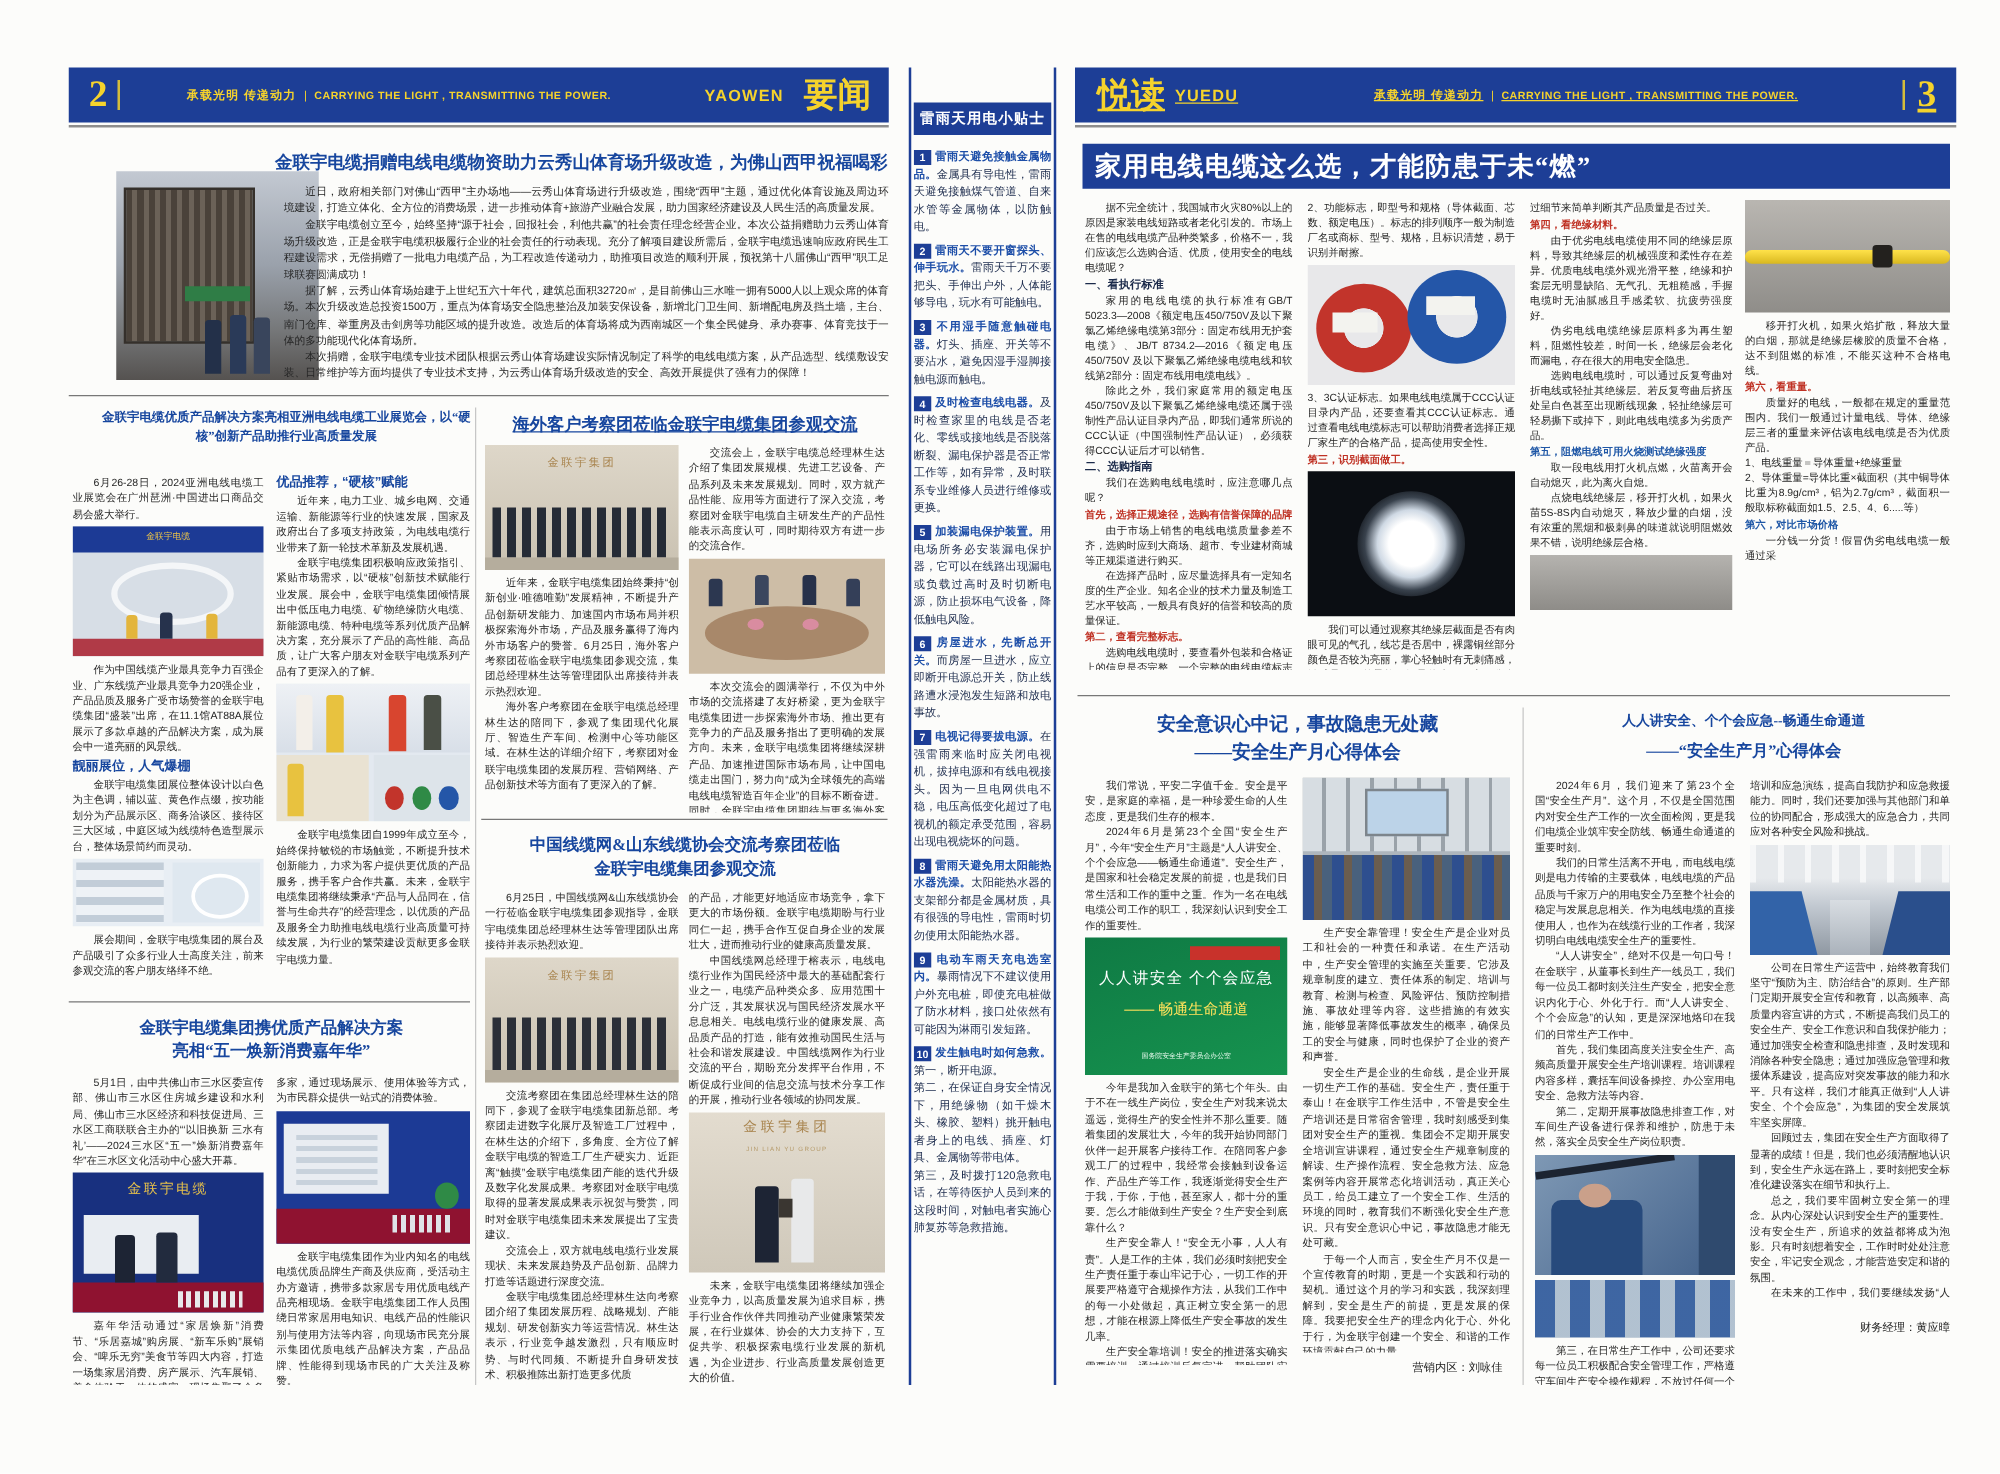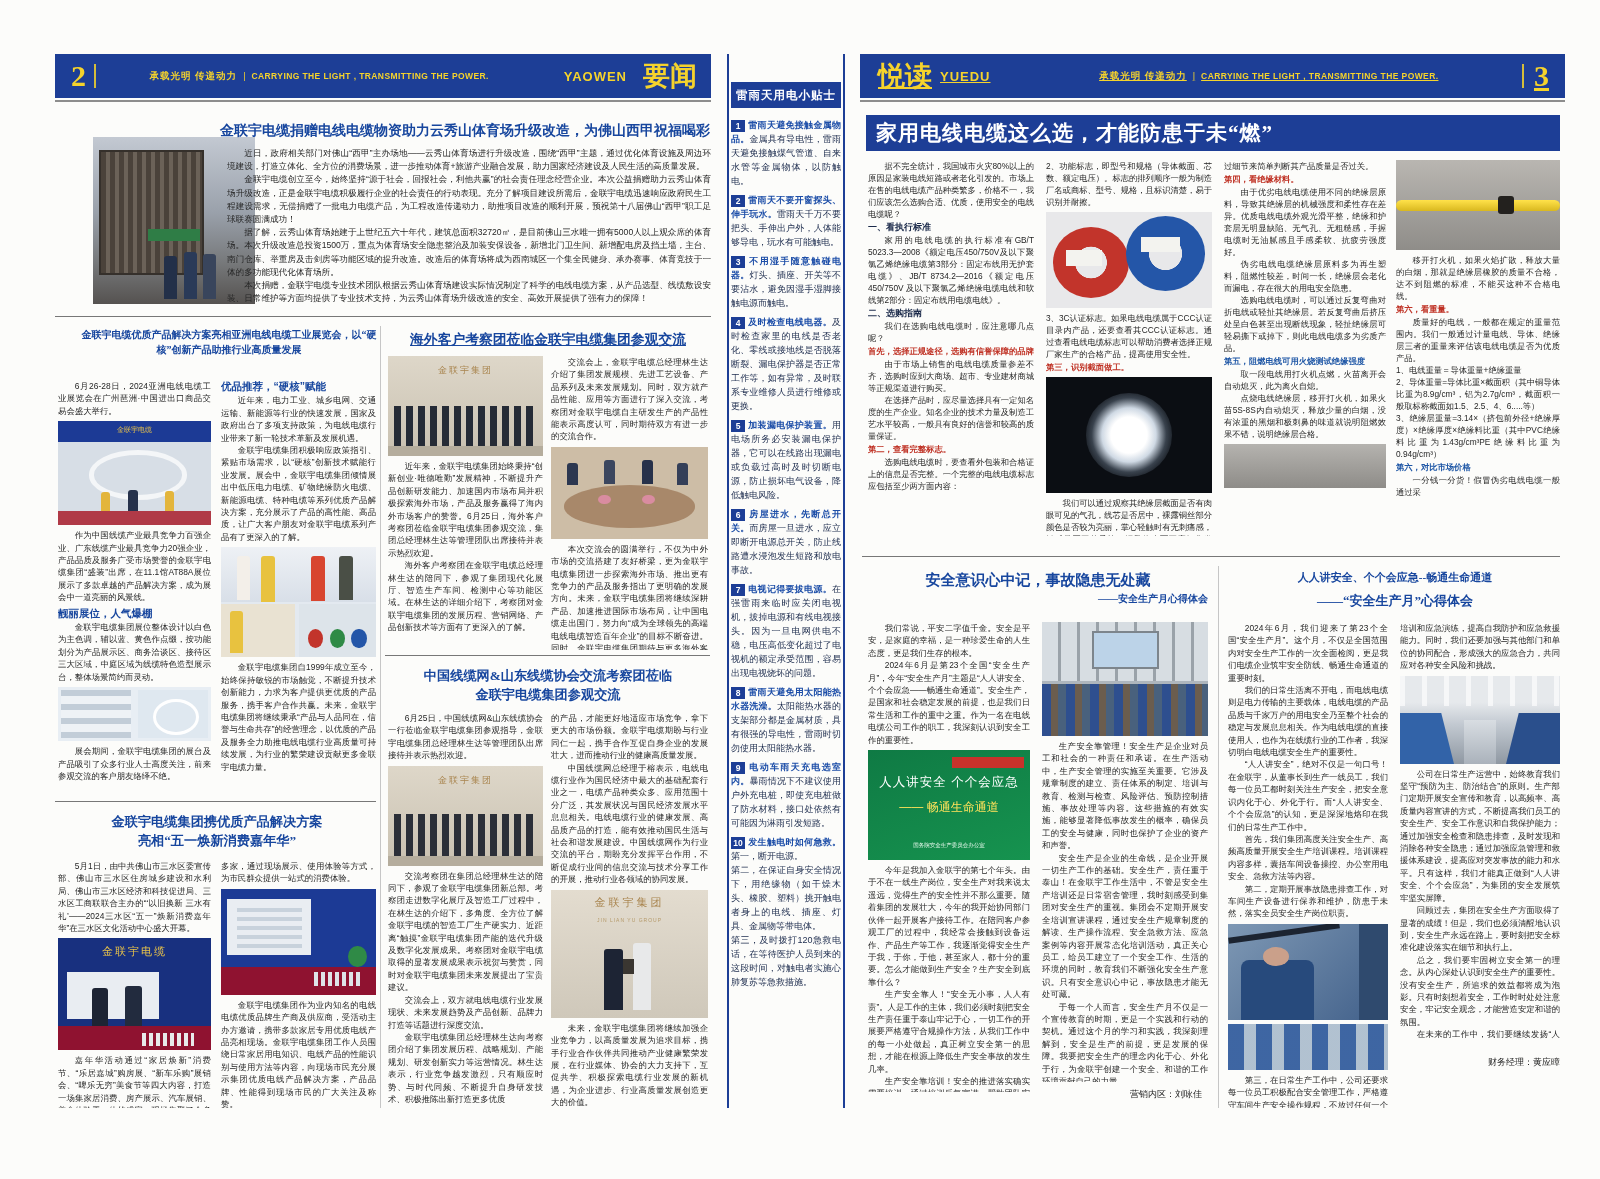--- a/index.html
+++ b/index.html
@@ -236,20 +236,21 @@
     <div class="ydiv"></div>
     <div class="pagenum" style="margin:0 16px 0 10px;">3</div>
   </div>
   <div class="rule-h" style="left:860px;top:100px;width:705px;"></div>
 
   <div class="sel-bar">家用电线电缆这么选，才能防患于未“燃”</div>
   <div class="col" style="left:868px;top:160px;width:166px;height:376px;font-size:8.3px;line-height:12px;">
     <p>据不完全统计，我国城市火灾80%以上的原因是家装电线短路或者老化引发的。市场上在售的电线电缆产品种类繁多，价格不一，我们应该怎么选购合适、优质，使用安全的电线电缆呢？</p>
     <div class="h-dark">一、看执行标准</div>
     <p>家用的电线电缆的执行标准有GB/T 5023.3—2008《额定电压450/750V及以下聚氯乙烯绝缘电缆第3部分：固定布线用无护套电缆》、JB/T 8734.2—2016《额定电压450/750V 及以下聚氯乙烯绝缘电缆电线和软线第2部分：固定布线用电缆电线》。</p>
+    <p>除此之外，我们家庭常用的额定电压450/750V及以下聚氯乙烯绝缘电缆还属于强制性产品认证目录内产品，即我们通常所说的CCC认证（中国强制性产品认证），必须获得CCC认证后才可以销售。</p>
     <div class="h-dark">二、选购指南</div>
     <p>我们在选购电线电缆时，应注意哪几点呢？</p>
     <div class="h-red">首先，选择正规途径，选购有信誉保障的品牌</div>
     <p>由于市场上销售的电线电缆质量参差不齐，选购时应到大商场、超市、专业建材商城等正规渠道进行购买。</p>
     <p>在选择产品时，应尽量选择具有一定知名度的生产企业。知名企业的技术力量及制造工艺水平较高，一般具有良好的信誉和较高的质量保证。</p>
     <div class="h-red">第二，查看完整标志。</div>
     <p>选购电线电缆时，要查看外包装和合格证上的信息是否完整。一个完整的电线电缆标志应包括至少两方面内容：</p>
 
   </div>
   <div class="col" style="left:1046px;top:160px;width:166px;height:376px;font-size:8.3px;line-height:12px;">
@@ -281,29 +282,28 @@
   <div class="col" style="left:1396px;top:160px;width:164px;height:376px;font-size:8.3px;line-height:12px;">
     <div class="photo" style="height:90px;margin-top:0;background:linear-gradient(180deg,#b9b6b1,#8f8d89);">
       <div style="position:absolute;left:0;right:0;top:44%;height:13%;background:linear-gradient(180deg,#ffe24a,#d9b81f);border-radius:8px;"></div>
       <div style="position:absolute;left:62%;top:40%;width:10%;height:20%;background:#23211e;border-radius:3px;"></div>
     </div>
     <p>移开打火机，如果火焰扩散，释放大量的白烟，那就是绝缘层橡胶的质量不合格，达不到阻燃的标准，不能买这种不合格电线。</p>
     <div class="h-red">第六，看重量。</div>
     <p>质量好的电线，一般都在规定的重量范围内。我们一般通过计量电线、导体、绝缘层三者的重量来评估该电线电缆是否为优质产品。</p>
     <p class="ni">1、电线重量＝导体重量+绝缘重量</p>
     <p class="ni">2、导体重量=导体比重×截面积（其中铜导体比重为8.9g/cm³，铝为2.7g/cm³，截面积一般取标称截面如1.5、2.5、4、6.....等）</p>
-    <p class="ni">3、绝缘层重量=3.14×（挤包前外径+绝缘厚度）×绝缘厚度×绝缘料比重（其中PVC绝缘料比重为1.43g/cm³PE绝缘料比重为0.94g/cm³）</p>
     <div class="h-blue">第六，对比市场价格</div>
     <p>一分钱一分货！假冒伪劣电线电缆一般通过采</p>
   </div>
   <div class="rule-thin" style="left:862px;top:556px;width:698px;background:#777;"></div>
   <div class="rule-v" style="left:1218px;top:566px;height:542px;"></div>
 
   <div class="a-title" style="left:868px;top:570px;width:340px;font-size:15px;">安全意识心中记，事故隐患无处藏</div>
-  <div class="a-title" style="left:868px;top:592px;width:340px;font-size:10px;text-align:right;">——安全生产月心得体会</div>
+  <div class="a-title" style="left:868px;top:592px;width:340px;font-size:15px;">——安全生产月心得体会</div>
   <div class="col" style="left:868px;top:622px;width:162px;height:470px;">
     <p>我们常说，平安二字值千金。安全是平安，是家庭的幸福，是一种珍爱生命的人生态度，更是我们生存的根本。</p>
     <p>2024年6月是第23个全国“安全生产月”，今年“安全生产月”主题是“人人讲安全、个个会应急——畅通生命通道”。安全生产，是国家和社会稳定发展的前提，也是我们日常生活和工作的重中之重。作为一名在电线电缆公司工作的职工，我深刻认识到安全工作的重要性。</p>
     <div class="photo" style="height:110px;background:linear-gradient(160deg,#0f7a44,#16934f);">
       <div style="position:absolute;top:6%;right:4%;width:44%;height:10%;background:#c8322b;"></div>
       <div class="ph-sign" style="top:24%;color:#ffffff;font-size:12.5px;letter-spacing:1px;">人人讲安全 个个会应急</div>
       <div class="ph-sign" style="top:46%;color:#ffe25a;font-size:12px;">—— 畅通生命通道</div>
       <div class="ph-sign" style="bottom:8%;color:#eafbef;font-size:5.5px;font-weight:normal;">国务院安全生产委员会办公室</div>
     </div>
     <p>今年是我加入金联宇的第七个年头。由于不在一线生产岗位，安全生产对我来说太遥远，觉得生产的安全性并不那么重要。随着集团的发展壮大，今年的我开始协同部门伙伴一起开展客户接待工作。在陪同客户参观工厂的过程中，我经常会接触到设备运作、产品生产等工作，我逐渐觉得安全生产于我，于你，于他，甚至家人，都十分的重要。怎么才能做到生产安全？生产安全到底靠什么？</p>

